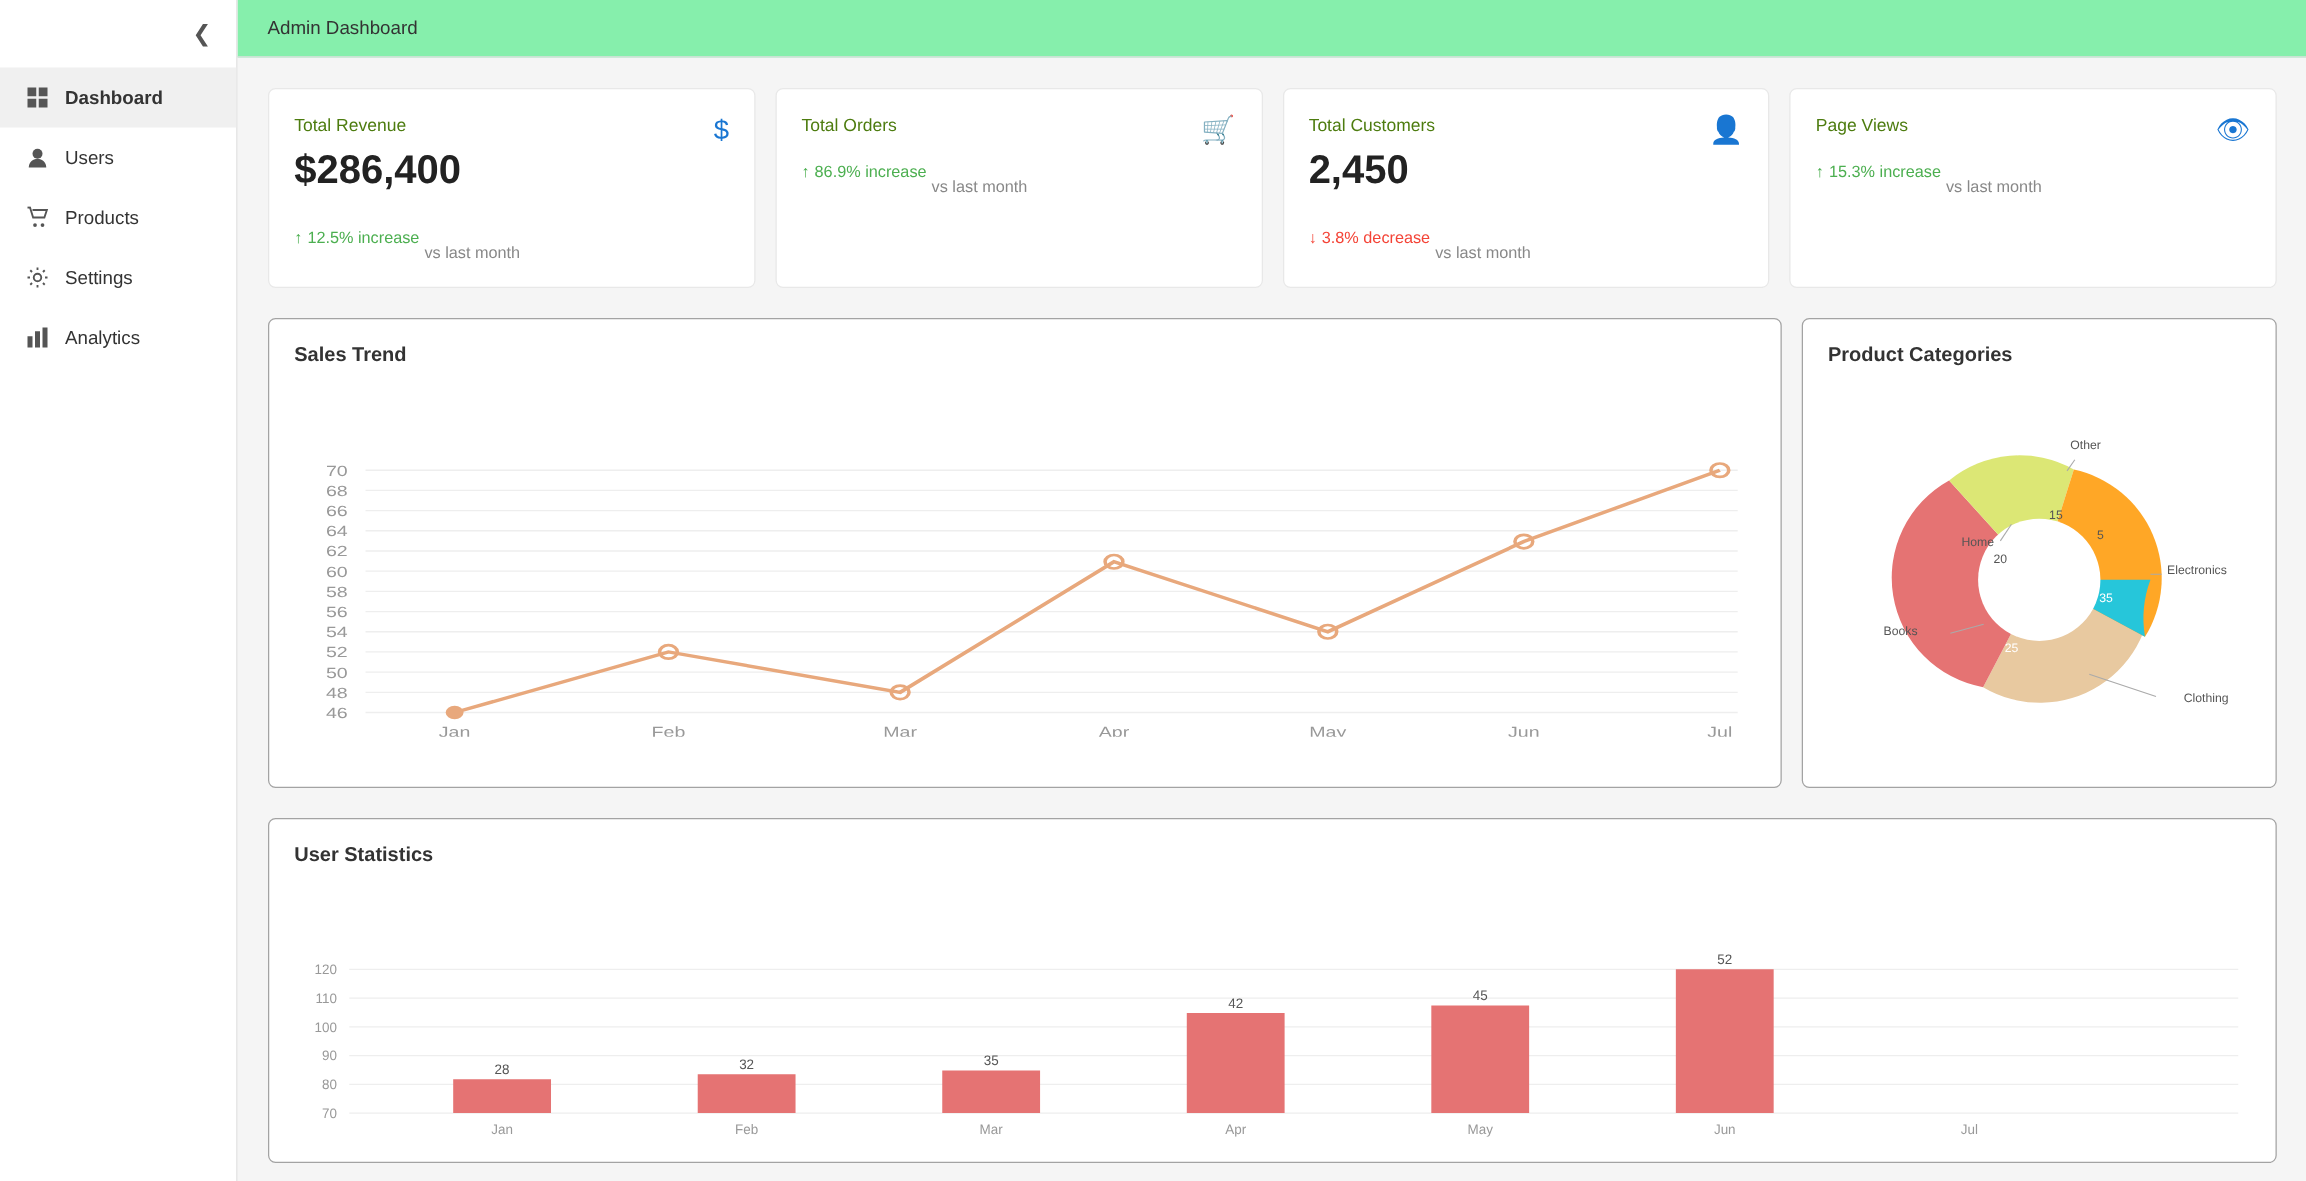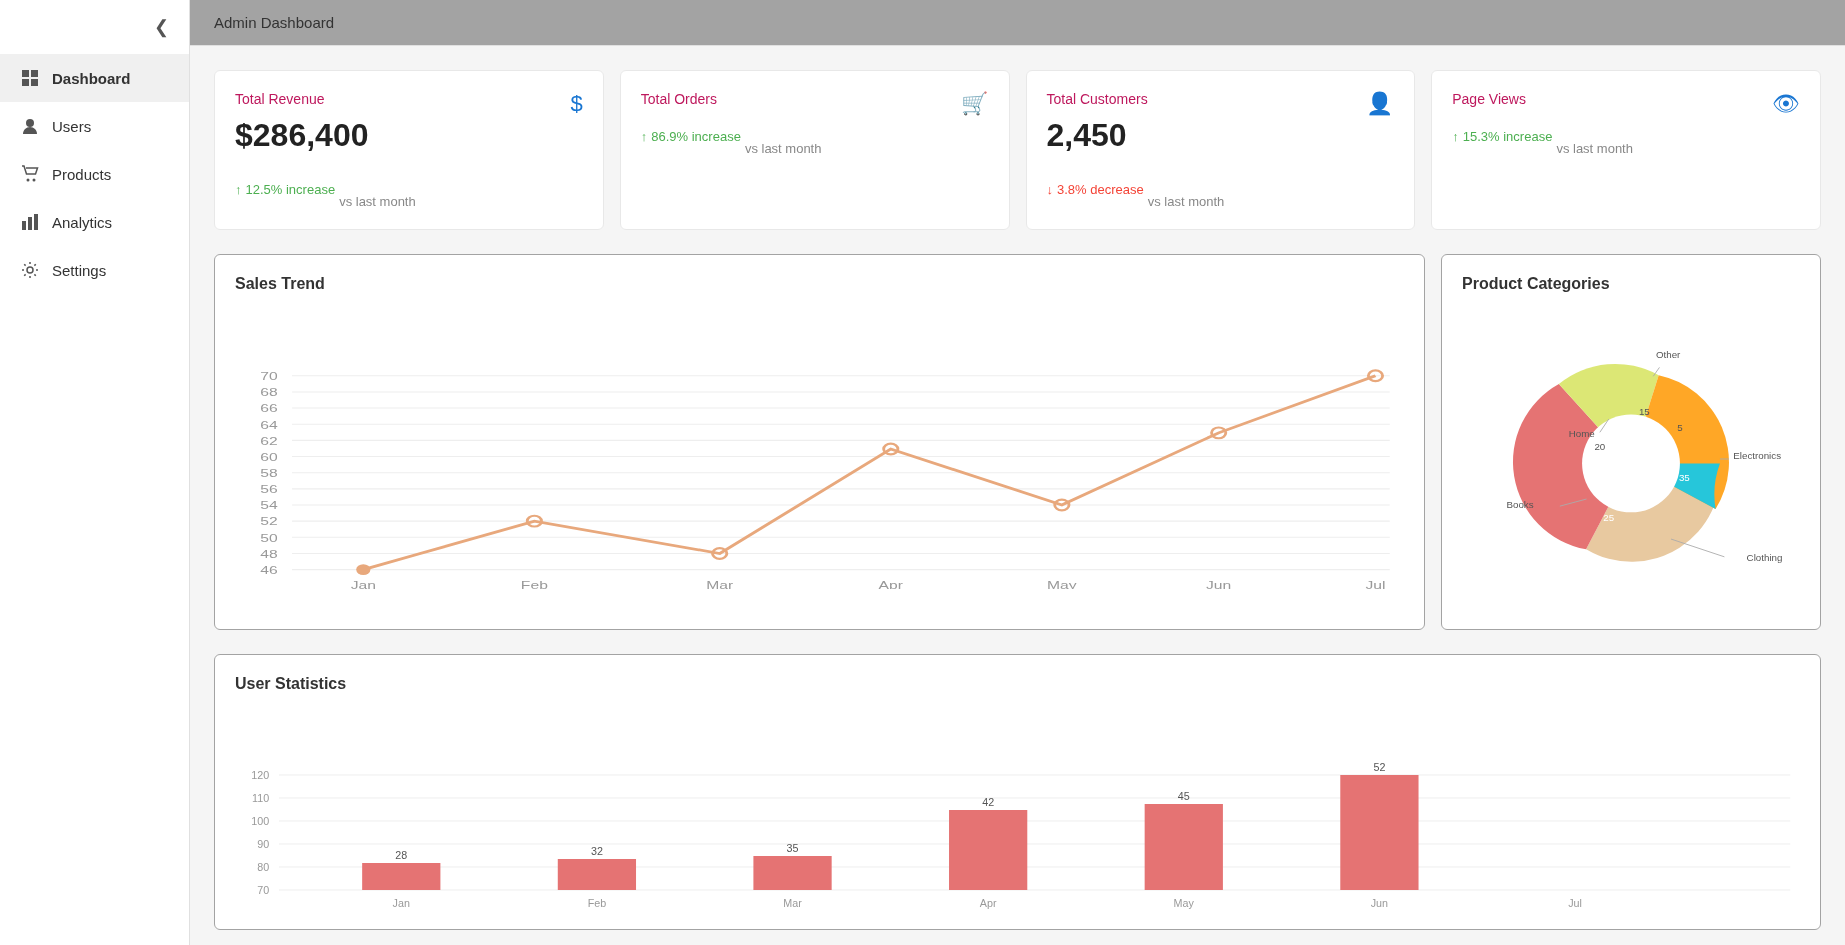--- a/index.html
+++ b/index.html
@@ -7,29 +7,29 @@
 
     
     .sidebar { width: 190px; background: #fff; border-right: 1px solid #e0e0e0; display: flex; flex-direction: column; flex-shrink: 0; }
     .sidebar-toggle { padding: 16px 20px; text-align: right; cursor: pointer; color: #555; font-size: 18px; }
     .sidebar-item { display: flex; align-items: center; gap: 12px; padding: 14px 20px; cursor: pointer; color: #333; font-size: 15px; }
     .sidebar-item.active { background: #f0f0f0; font-weight: 600; }
     .sidebar-icon { width: 20px; height: 20px; display: flex; align-items: center; justify-content: center; flex-shrink: 0; }
 
     
     .main { flex: 1; display: flex; flex-direction: column; overflow: hidden; }
-    .top-bar { background: #a3a3a3; border-bottom: 1px solid #e0e0e0; padding: 14px 24px; font-size: 15px; color: #333; }
+    .top-bar { background: #86efac; border-bottom: 1px solid #e0e0e0; padding: 14px 24px; font-size: 15px; color: #333; }
     .content { flex: 1; overflow-y: auto; padding: 24px; }
 
     .page-title { font-size: 28px; font-weight: 600; color: #222; margin-bottom: 24px; }
 
     
     .stat-cards { display: grid; grid-template-columns: repeat(4, 1fr); gap: 16px; margin-bottom: 24px; }
     .stat-card { background: #fff; border: 1px solid #e8e8e8; border-radius: 6px; padding: 20px; position: relative; }
-    .stat-card-title { font-size: 14px; color: #be185d; margin-bottom: 10px; }
+    .stat-card-title { font-size: 14px; color: #4d7c0f; margin-bottom: 10px; }
     .stat-card-icon { position: absolute; top: 20px; right: 20px; font-size: 22px; }
     .stat-card-value { font-size: 32px; font-weight: 600; color: #222; margin-bottom: 16px; }
     .stat-card-change { font-size: 13px; display: flex; align-items: center; gap: 4px; }
     .stat-card-change .increase { color: #4caf50; }
     .stat-card-change .decrease { color: #f44336; }
     .stat-card-change .vs { color: #888; margin-top: 24px; }
 
     
     .charts-row { display: grid; grid-template-columns: 1fr 380px; gap: 16px; margin-bottom: 24px; }
     .chart-card { background: #fff; border: 1px solid #a3a3a3; border-radius: 6px; padding: 20px; }
@@ -82,36 +82,36 @@
           <circle cx="7" cy="15" r="1.5" fill="#555"></circle>
           <circle cx="13" cy="15" r="1.5" fill="#555"></circle>
         </svg>
     </span>
     <span>Products</span>
   </div>
 
   <div class="sidebar-item">
     <span class="sidebar-icon">
       <svg width="18" height="18" viewBox="0 0 18 18">
+          <circle cx="9" cy="9" r="3" fill="none" stroke="#555" stroke-width="1.5"></circle>
+          <path d="M9 1v2M9 15v2M1 9h2M15 9h2M3.22 3.22l1.41 1.41M13.37 13.37l1.41 1.41M3.22 14.78l1.41-1.41M13.37 4.63l1.41-1.41" stroke="#555" stroke-width="1.5"></path>
+        </svg>
+    </span>
+    <span>Settings</span>
+  </div>
+
+  <div class="sidebar-item">
+    <span class="sidebar-icon">
+      <svg width="18" height="18" viewBox="0 0 18 18">
           <rect x="1" y="8" width="4" height="9" fill="#555"></rect>
           <rect x="7" y="4" width="4" height="13" fill="#555"></rect>
           <rect x="13" y="1" width="4" height="16" fill="#555"></rect>
         </svg>
     </span>
     <span>Analytics</span>
-  </div>
-
-  <div class="sidebar-item">
-    <span class="sidebar-icon">
-      <svg width="18" height="18" viewBox="0 0 18 18">
-          <circle cx="9" cy="9" r="3" fill="none" stroke="#555" stroke-width="1.5"></circle>
-          <path d="M9 1v2M9 15v2M1 9h2M15 9h2M3.22 3.22l1.41 1.41M13.37 13.37l1.41 1.41M3.22 14.78l1.41-1.41M13.37 4.63l1.41-1.41" stroke="#555" stroke-width="1.5"></path>
-        </svg>
-    </span>
-    <span>Settings</span>
   </div>
 </nav>
 
 <div class="main">
   <div class="top-bar">
     <span>Admin Dashboard</span>
   </div>
 
   <div class="content">
 

